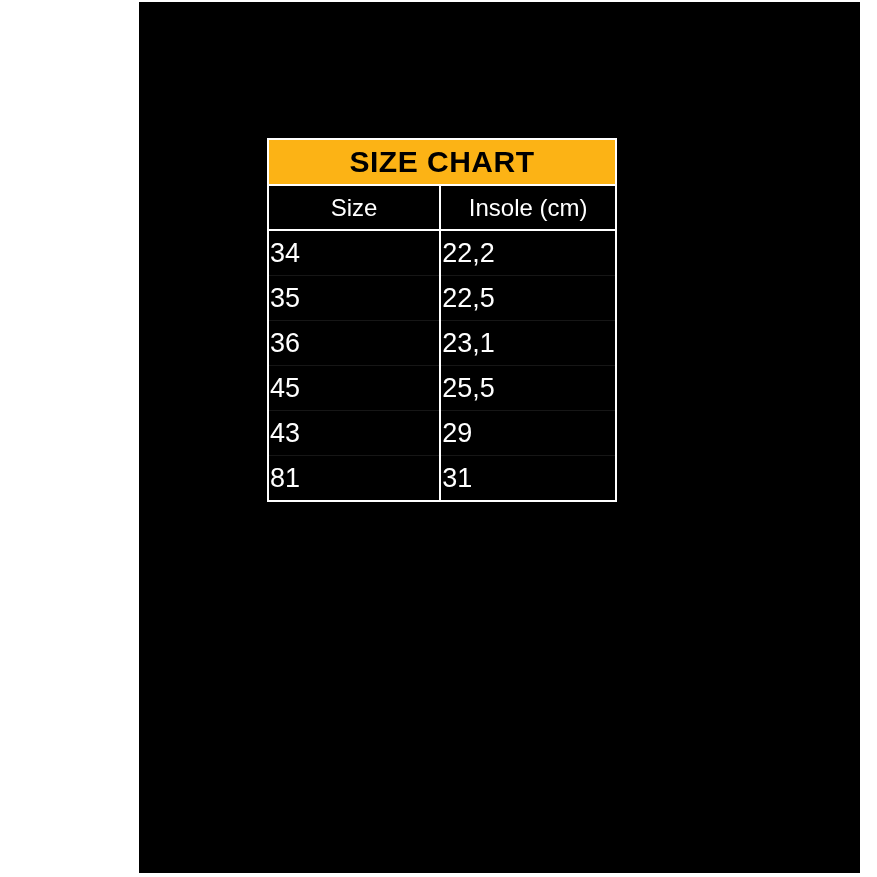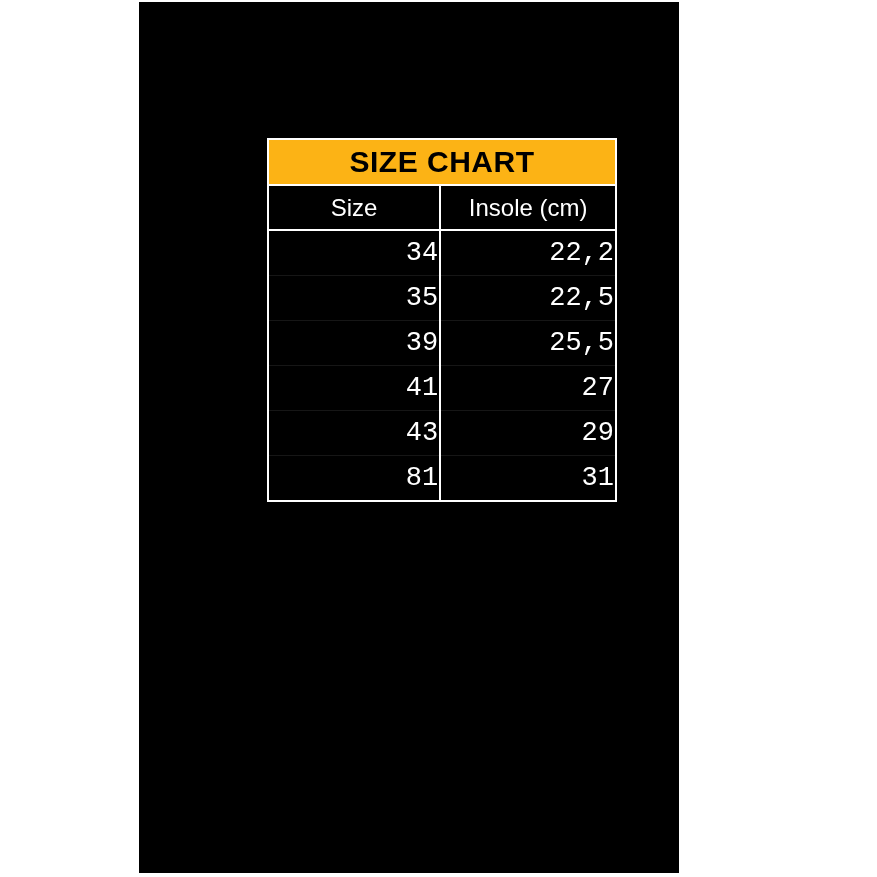--- a/index.html
+++ b/index.html
@@ -12,21 +12,21 @@
     width: 877px;
     height: 877px;
     background: #ffffff;
     overflow: hidden;
     font-family: "Liberation Sans", sans-serif;
   }
   .panel {
     position: absolute;
     left: 139px;
     top: 2px;
-    width: 540px;
+    width: 721px;
     height: 871px;
     background: #000000;
   }
   table.size-table {
     position: absolute;
     left: 128px;
     top: 136px;
     width: 350px;
     border-collapse: collapse;
     table-layout: fixed;
@@ -52,24 +52,23 @@
     text-align: center;
     height: 41px;
     border-bottom: 2px solid var(--border-c, #ffffff);
   }
   tr.colhead th:first-child {
     border-right: 2px solid var(--border-c, #ffffff);
   }
   tbody td {
     color: var(--text-c, #ffffff);
     font-size: 27px;
-    text-align: right;
+    text-align: left;
     height: 42px;
     border-top: 1px solid #161616;
-    font-family: Liberation Mono, monospace;
   }
   tbody td:first-child {
     border-right: 2px solid var(--border-c, #ffffff);
   }
   tbody tr:first-child td { border-top: none; }
 </style>
 </head>
 <body>
 
 <div class="canvas">
@@ -91,26 +90,26 @@
       <tbody id="rows">
           <tr>
             <td>34</td>
             <td>22,2</td>
           </tr>
           <tr>
             <td>35</td>
             <td>22,5</td>
           </tr>
           <tr>
-            <td>39</td>
-            <td>25,5</td>
+            <td>36</td>
+            <td>23,1</td>
           </tr>
           <tr>
-            <td>41</td>
-            <td>27</td>
+            <td>45</td>
+            <td>25,5</td>
           </tr>
           <tr>
             <td>43</td>
             <td>29</td>
           </tr>
           <tr>
             <td>81</td>
             <td>31</td>
           </tr>
         </tbody>

